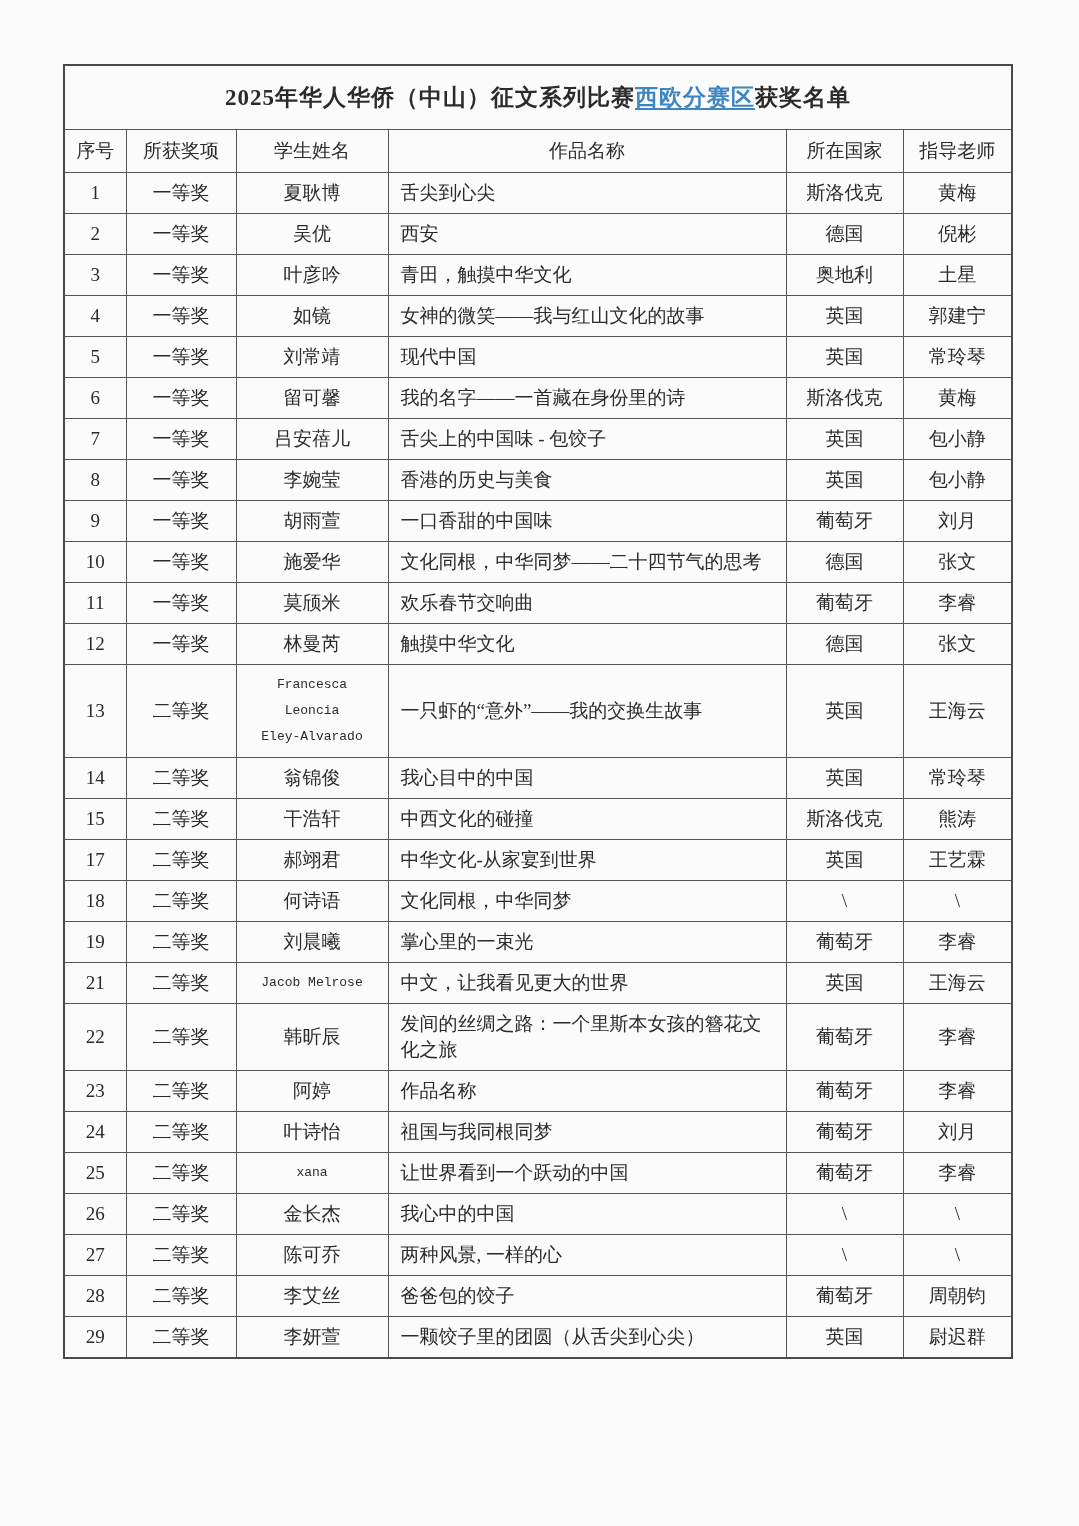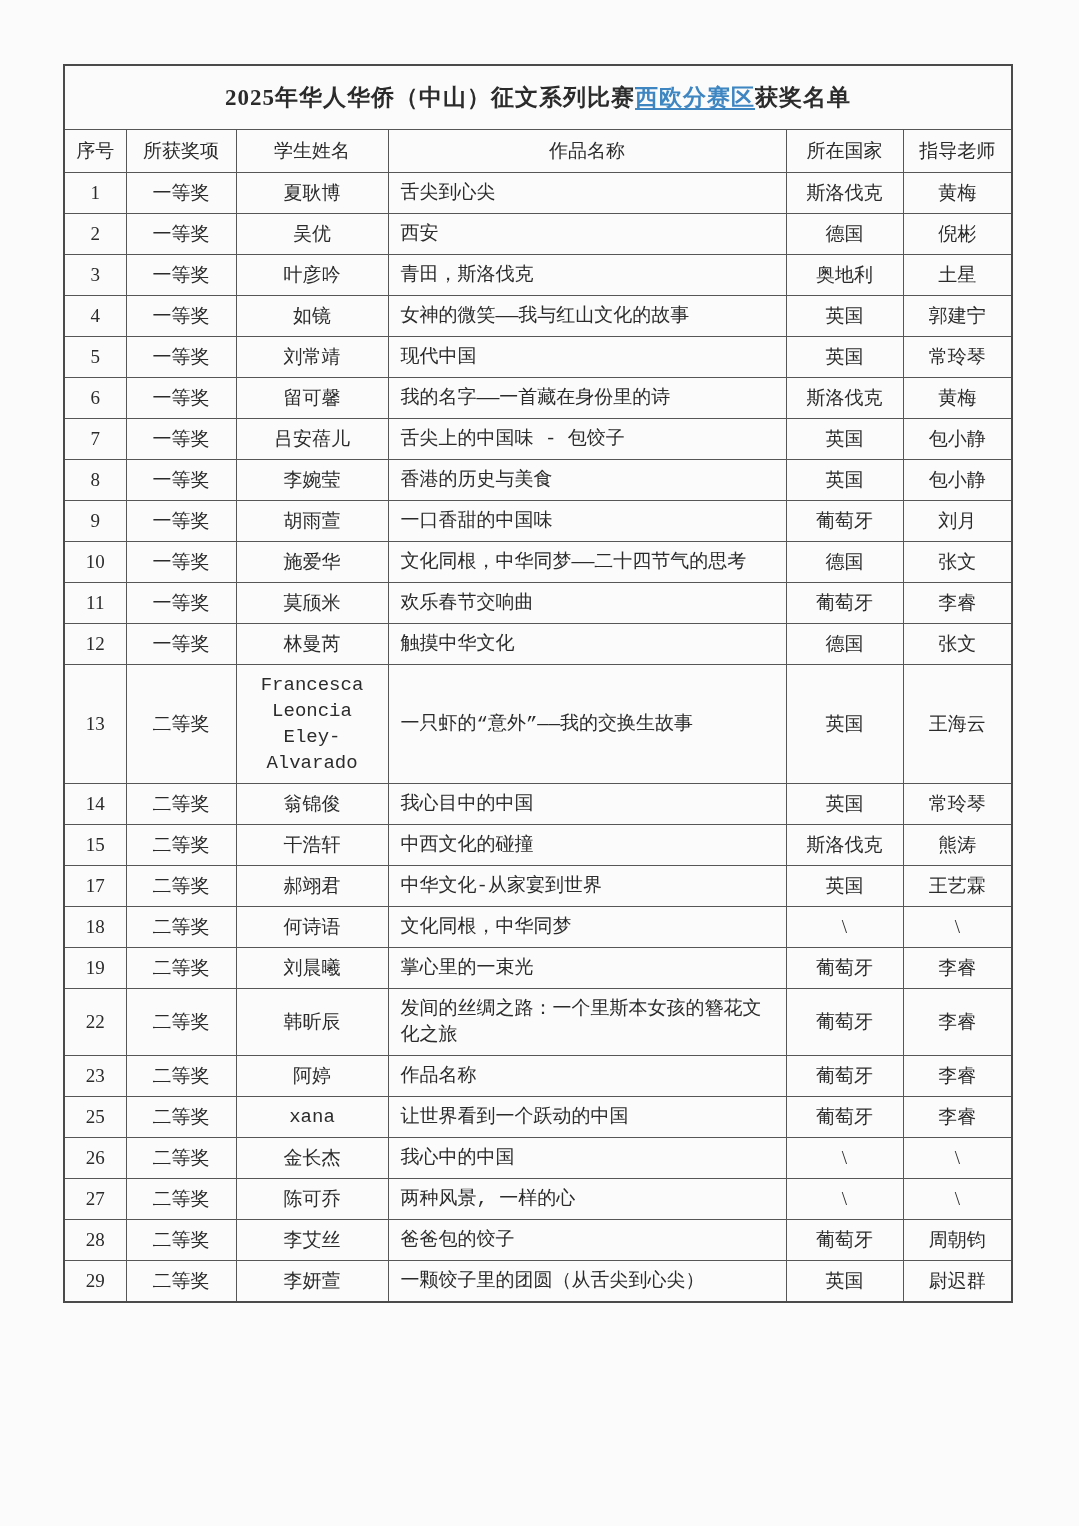--- a/index.html
+++ b/index.html
@@ -52,28 +52,27 @@
   tbody td {
     font-size: 19px;
     line-height: 26px;
     text-align: center;
     padding: 7px 6px;
   }
   td.c-work {
     text-align: left;
     padding-left: 12px;
     padding-right: 12px;
-    font-family: Liberation Mono, monospace;
   }
   td.c-name {
     white-space: pre-line;
   }
   td.c-name.latin {
     font-family: "Liberation Mono", "DejaVu Sans Mono", monospace;
-    font-size: 19px;
+    font-size: 13px;
   }
 </style>
 </head>
 <body>
 
 <div class="page">
   <table class="awards">
     <colgroup>
       <col style="width:62px">
       <col style="width:110px">
@@ -113,21 +112,21 @@
     <td class="c-name">吴优</td>
     <td class="c-work">西安</td>
     <td class="c-country">德国</td>
     <td class="c-teacher">倪彬</td>
   </tr>
 
   <tr>
     <td class="c-no">3</td>
     <td class="c-award">一等奖</td>
     <td class="c-name">叶彦吟</td>
-    <td class="c-work">青田，斯洛伐克</td>
+    <td class="c-work">青田，触摸中华文化</td>
     <td class="c-country">奥地利</td>
     <td class="c-teacher">土星</td>
   </tr>
 
   <tr>
     <td class="c-no">4</td>
     <td class="c-award">一等奖</td>
     <td class="c-name">如镜</td>
     <td class="c-work">女神的微笑——我与红山文化的故事</td>
     <td class="c-country">英国</td>
@@ -257,39 +256,55 @@
   <tr>
     <td class="c-no">19</td>
     <td class="c-award">二等奖</td>
     <td class="c-name">刘晨曦</td>
     <td class="c-work">掌心里的一束光</td>
     <td class="c-country">葡萄牙</td>
     <td class="c-teacher">李睿</td>
   </tr>
 
 
+  <tr>
+    <td class="c-no">21</td>
+    <td class="c-award">二等奖</td>
+    <td class="c-name latin">Jacob Melrose</td>
+    <td class="c-work">中文，让我看见更大的世界</td>
+    <td class="c-country">英国</td>
+    <td class="c-teacher">王海云</td>
+  </tr>
 
   <tr>
     <td class="c-no">22</td>
     <td class="c-award">二等奖</td>
     <td class="c-name">韩昕辰</td>
     <td class="c-work">发间的丝绸之路：一个里斯本女孩的簪花文化之旅</td>
     <td class="c-country">葡萄牙</td>
     <td class="c-teacher">李睿</td>
   </tr>
 
   <tr>
     <td class="c-no">23</td>
     <td class="c-award">二等奖</td>
     <td class="c-name">阿婷</td>
     <td class="c-work">作品名称</td>
     <td class="c-country">葡萄牙</td>
     <td class="c-teacher">李睿</td>
   </tr>
 
+  <tr>
+    <td class="c-no">24</td>
+    <td class="c-award">二等奖</td>
+    <td class="c-name">叶诗怡</td>
+    <td class="c-work">祖国与我同根同梦</td>
+    <td class="c-country">葡萄牙</td>
+    <td class="c-teacher">刘月</td>
+  </tr>
 
   <tr>
     <td class="c-no">25</td>
     <td class="c-award">二等奖</td>
     <td class="c-name latin">xana</td>
     <td class="c-work">让世界看到一个跃动的中国</td>
     <td class="c-country">葡萄牙</td>
     <td class="c-teacher">李睿</td>
   </tr>
 

